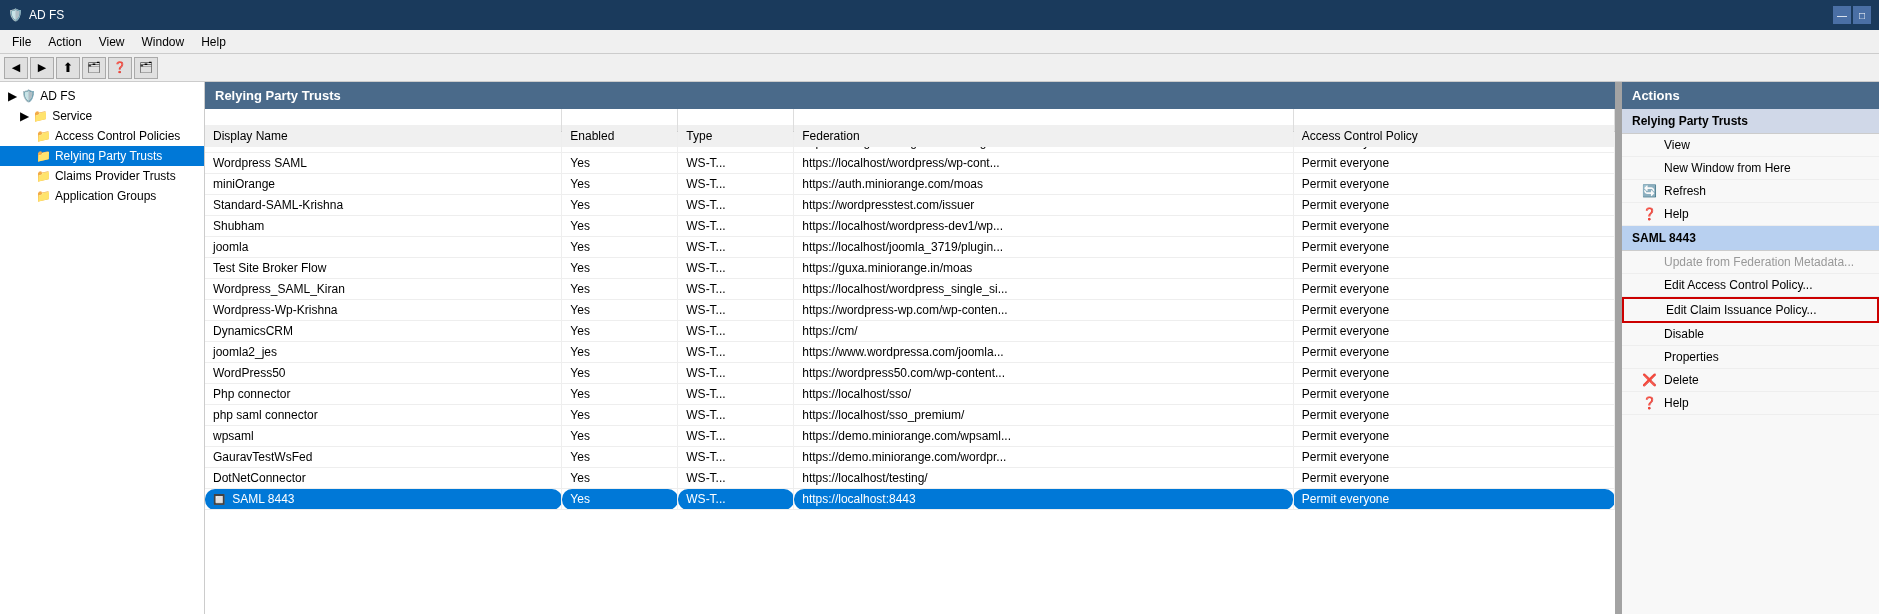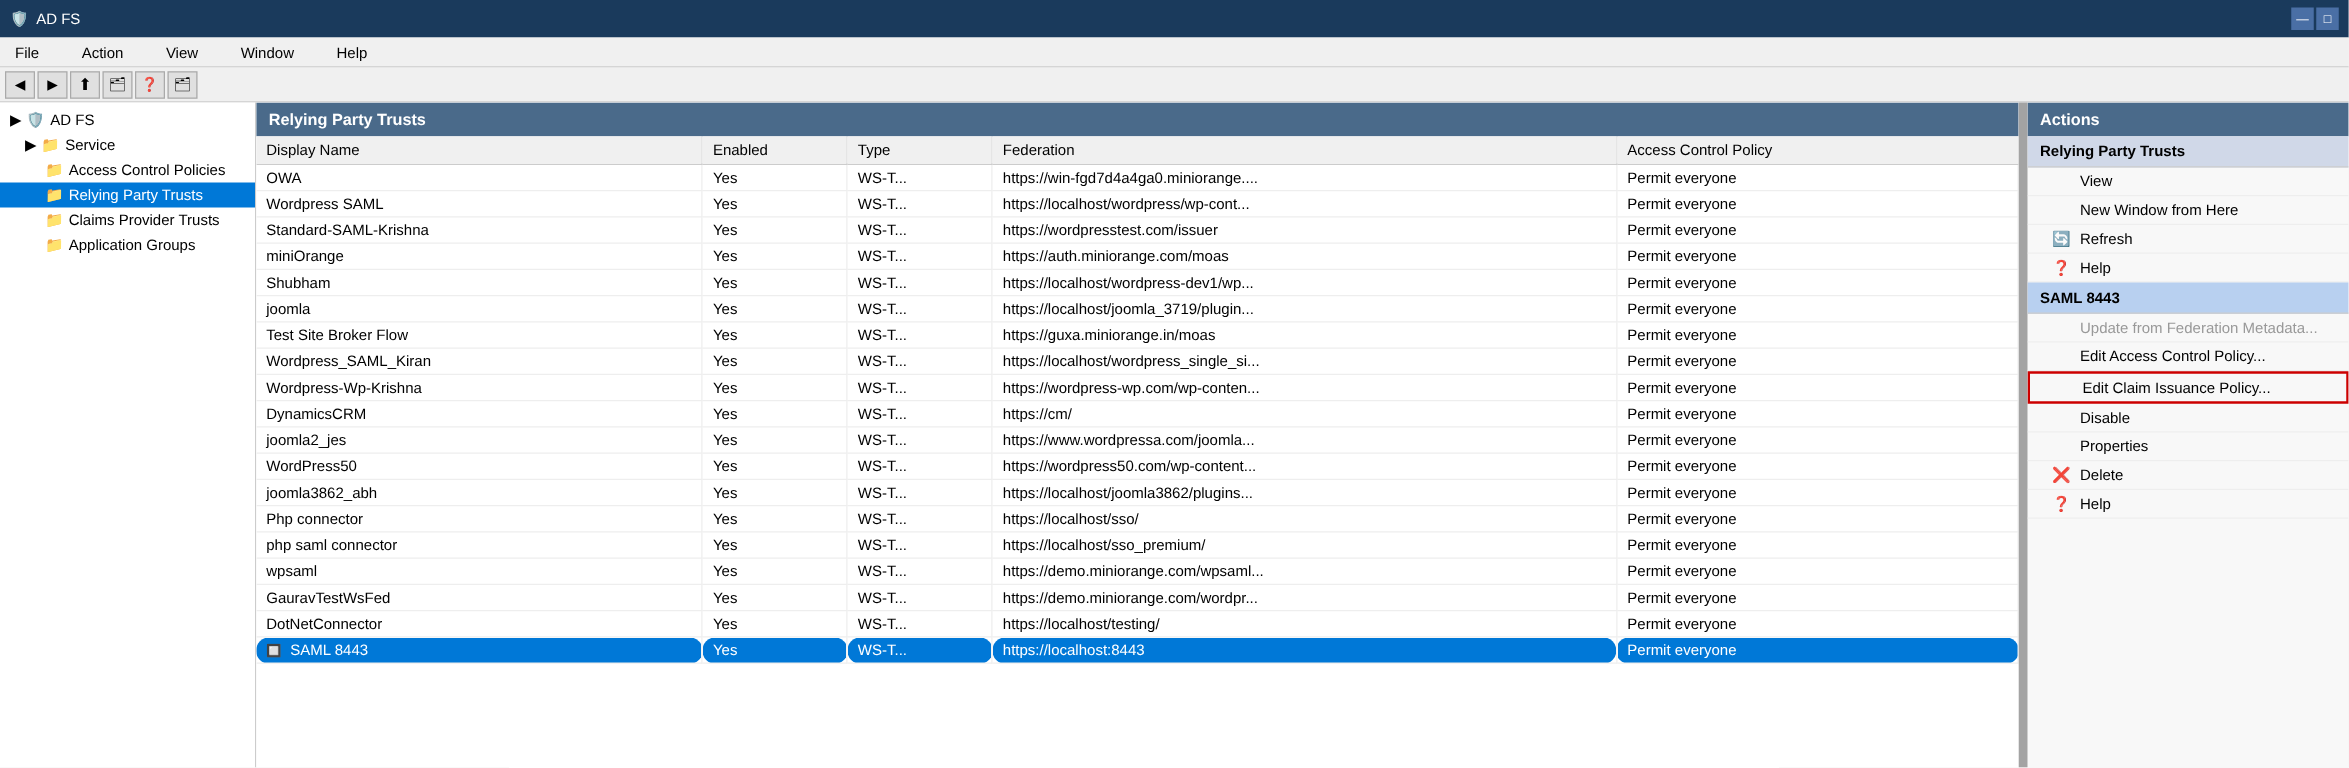--- a/index.html
+++ b/index.html
@@ -20,21 +20,21 @@
     .title-bar-btn { width: 18px; height: 18px; background: #4a6fa5; border: none; color: white; font-size: 10px; cursor: pointer; display: flex; align-items: center; justify-content: center; }
 
     
     .menu-bar {
       background: #f0f0f0;
       height: 24px;
       display: flex;
       align-items: center;
       padding: 0 4px;
       border-bottom: 1px solid #ccc;
-      gap: 18px;
+      gap: 1px;
     }
     .menu-item { padding: 2px 8px; cursor: pointer; font-size: 12px; }
 
     
     .toolbar {
       background: #f0f0f0;
       height: 28px;
       display: flex;
       align-items: center;
       padding: 0 4px;
@@ -86,21 +86,21 @@
     
     .data-table { width: 100%; border-collapse: collapse; font-size: 12px; }
     .data-table th {
       background: #f0f0f0;
       border-bottom: 1px solid #ccc;
       border-right: 1px solid #ddd;
       padding: 4px 8px;
       text-align: left;
       font-weight: normal;
       position: sticky;
-      top: 0;
+      top: 16px;
     }
     .data-table td {
       padding: 3px 8px;
       border-bottom: 1px solid #eee;
       border-right: 1px solid #eee;
       white-space: nowrap;
       overflow: hidden;
       text-overflow: ellipsis;
       max-width: 200px;
     }
@@ -230,34 +230,34 @@
               <td>Permit everyone</td>
             </tr>
             <tr>
               <td>Wordpress SAML</td>
               <td>Yes</td>
               <td>WS-T...</td>
               <td>https://localhost/wordpress/wp-cont...</td>
               <td>Permit everyone</td>
             </tr>
             <tr>
+              <td>miniOrange</td>
+              <td>Yes</td>
+              <td>WS-T...</td>
+              <td>https://auth.miniorange.com/moas</td>
+              <td>Permit everyone</td>
+            </tr>
+            <tr>
               <td>Standard-SAML-Krishna</td>
               <td>Yes</td>
               <td>WS-T...</td>
               <td>https://wordpresstest.com/issuer</td>
               <td>Permit everyone</td>
             </tr>
             <tr>
-              <td>miniOrange</td>
-              <td>Yes</td>
-              <td>WS-T...</td>
-              <td>https://auth.miniorange.com/moas</td>
-              <td>Permit everyone</td>
-            </tr>
-            <tr>
               <td>Shubham</td>
               <td>Yes</td>
               <td>WS-T...</td>
               <td>https://localhost/wordpress-dev1/wp...</td>
               <td>Permit everyone</td>
             </tr>
             <tr>
               <td>joomla</td>
               <td>Yes</td>
               <td>WS-T...</td>
@@ -297,27 +297,20 @@
               <td>Yes</td>
               <td>WS-T...</td>
               <td>https://www.wordpressa.com/joomla...</td>
               <td>Permit everyone</td>
             </tr>
             <tr>
               <td>WordPress50</td>
               <td>Yes</td>
               <td>WS-T...</td>
               <td>https://wordpress50.com/wp-content...</td>
-              <td>Permit everyone</td>
-            </tr>
-            <tr>
-              <td>joomla3862_abh</td>
-              <td>Yes</td>
-              <td>WS-T...</td>
-              <td>https://localhost/joomla3862/plugins...</td>
               <td>Permit everyone</td>
             </tr>
             <tr>
               <td>Php connector</td>
               <td>Yes</td>
               <td>WS-T...</td>
               <td>https://localhost/sso/</td>
               <td>Permit everyone</td>
             </tr>
             <tr>

